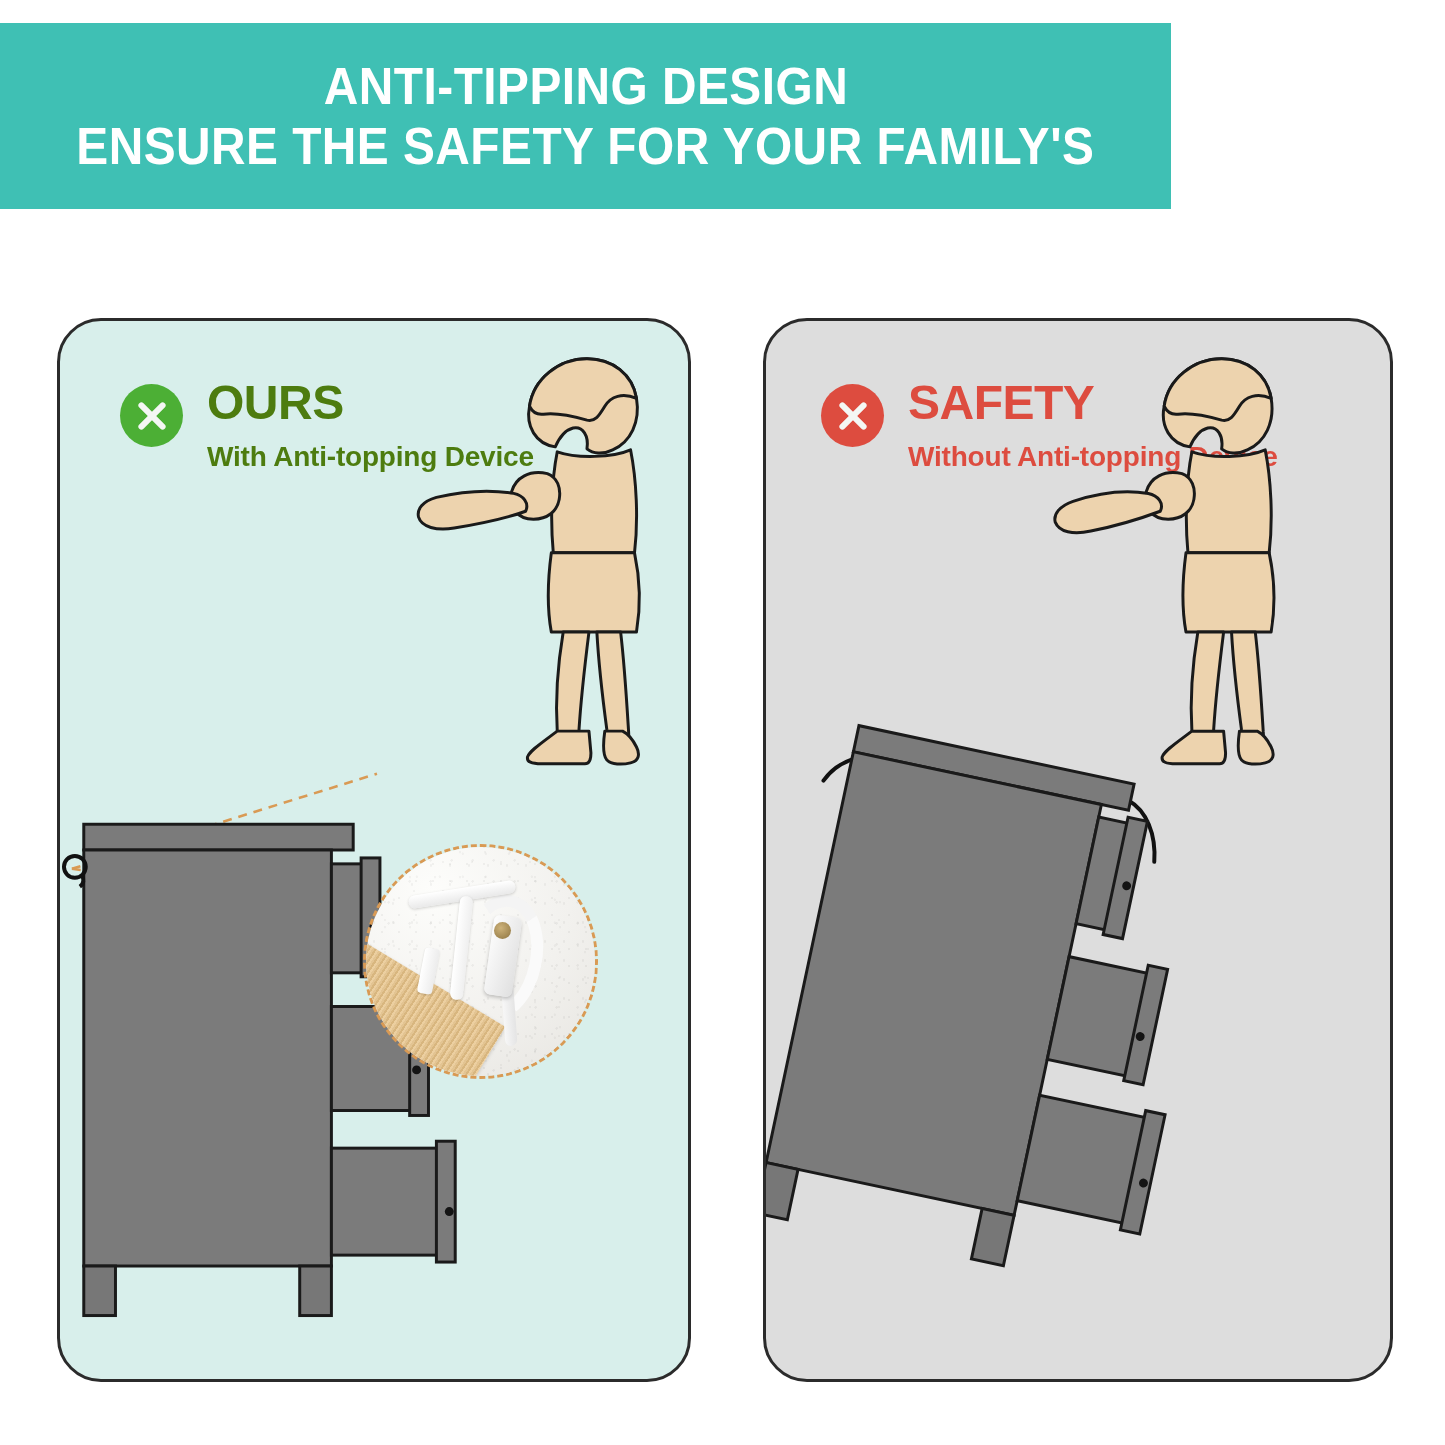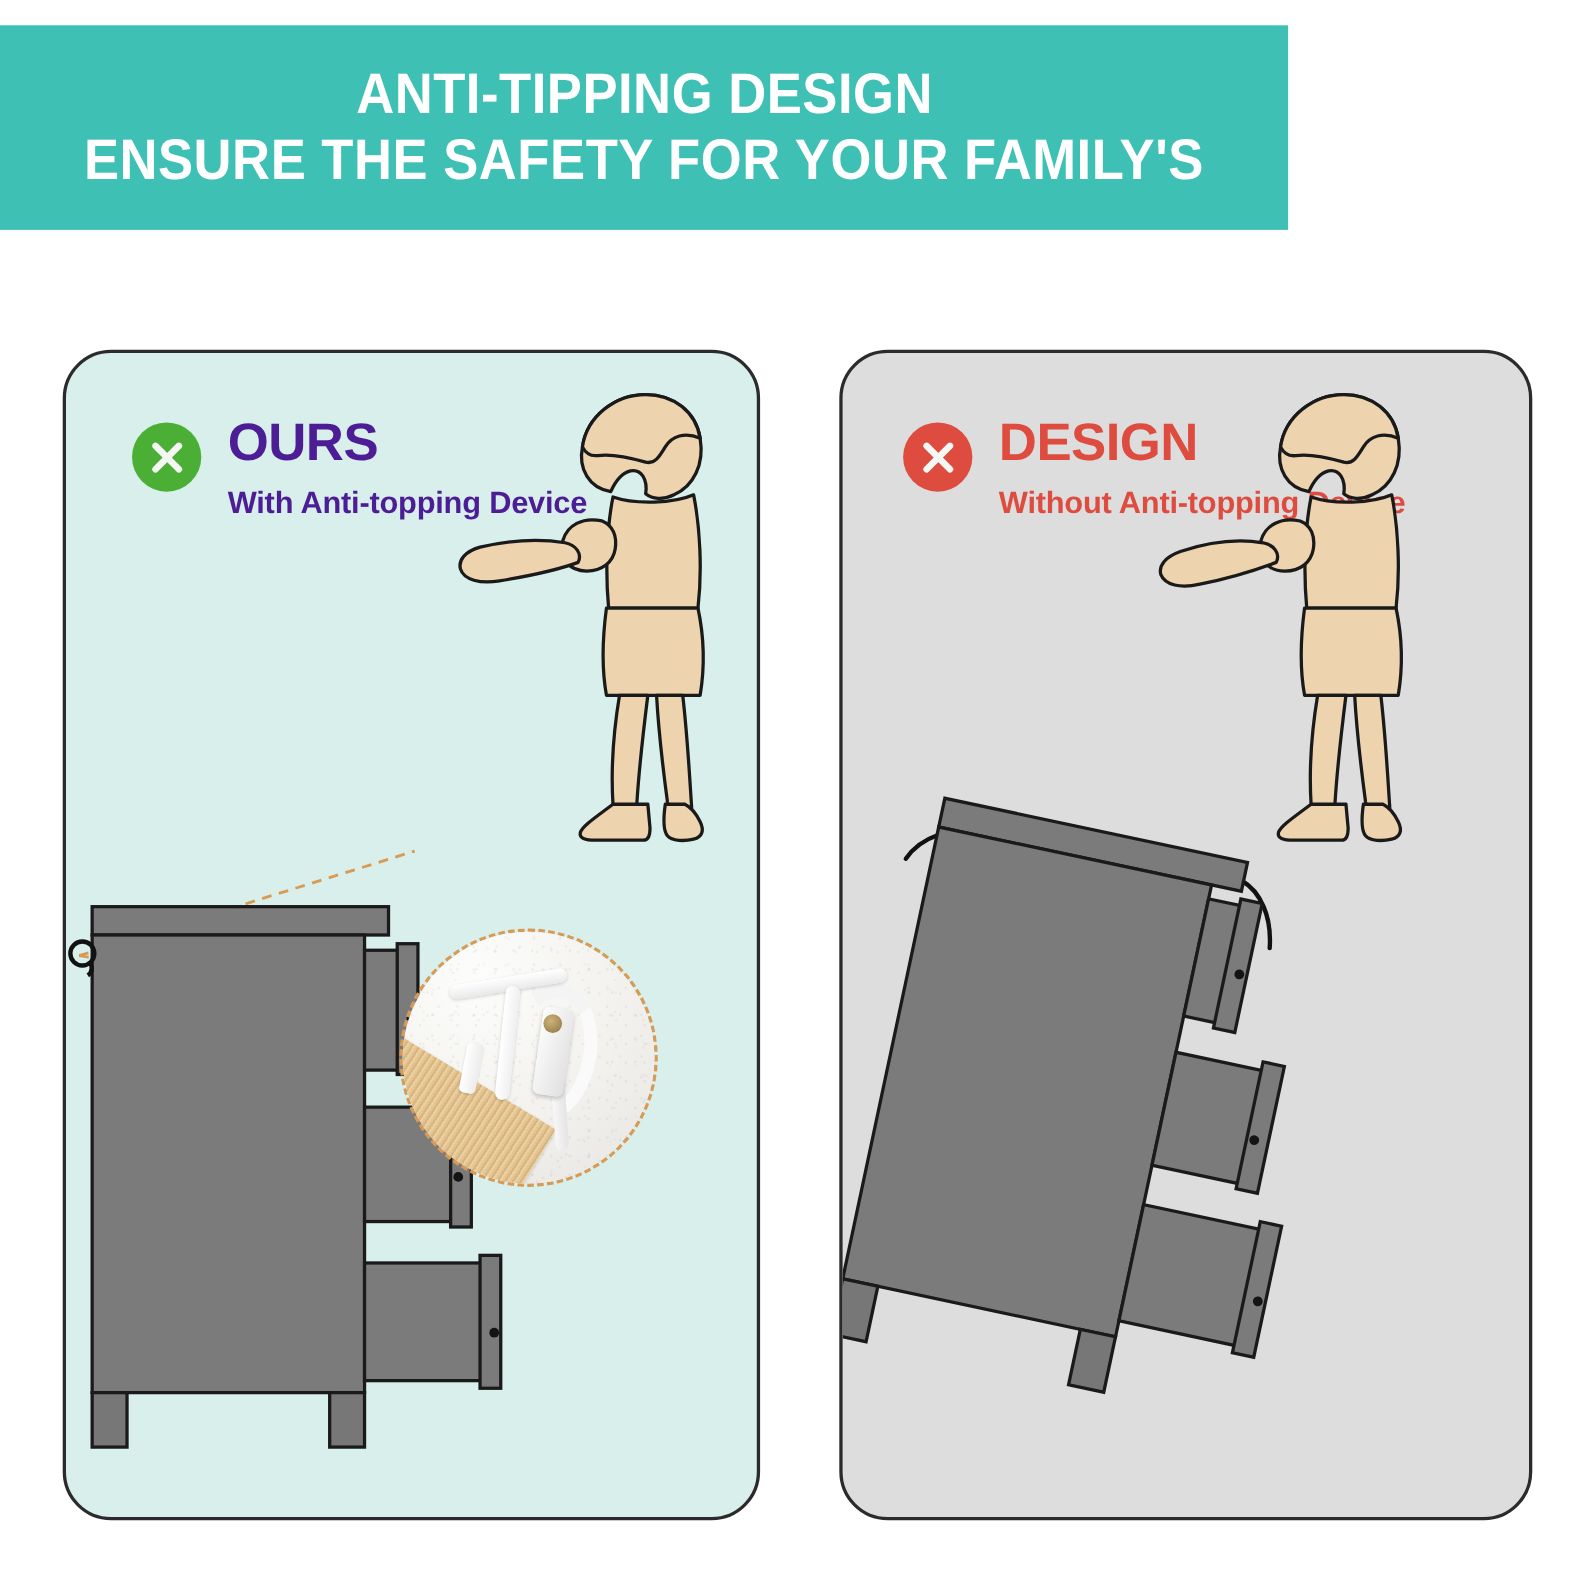--- a/index.html
+++ b/index.html
@@ -74,21 +74,21 @@
 
   .head-text{margin-left:24px;}
   .head-title{
     font-size:48px;font-weight:bold;line-height:1.0;
     letter-spacing:-0.5px;
   }
   .head-sub{
     font-size:28px;font-weight:bold;margin-top:14px;
     letter-spacing:-0.2px;white-space:nowrap;
   }
-  .green-txt{color:#4c1d95;}
+  .green-txt{color:#4d7c0f;}
   .red-txt{color:#dd4c3f;}
 
   
   .inset{
     position:absolute;left:303px;top:523px;
     width:235px;height:235px;border-radius:50%;
     border:3px dashed #d99a54;
     overflow:hidden;
     box-sizing:border-box;
   }
@@ -284,21 +284,21 @@
         <div class="screw"></div>
       </div>
     </div>
   </div>
 
   <div class="panel panel-right">
 
     <div class="head-row head-right">
       <div class="badge red"></div>
       <div class="head-text">
-        <div class="head-title red-txt">DESIGN</div>
+        <div class="head-title red-txt">SAFETY</div>
         <div class="head-sub red-txt">Without Anti-topping Device</div>
       </div>
     </div>
 
     <svg class="art" viewBox="0 0 630 1064" xmlns="http://www.w3.org/2000/svg">
 
       <g fill="none" stroke="#111111" stroke-width="4" stroke-linecap="round">
         <path d="M 58 462 C 72 442 100 432 122 440"></path>
         <path d="M 112 428 L 126 441 L 110 451 Z" fill="#111111" stroke="none"></path>
       </g>

